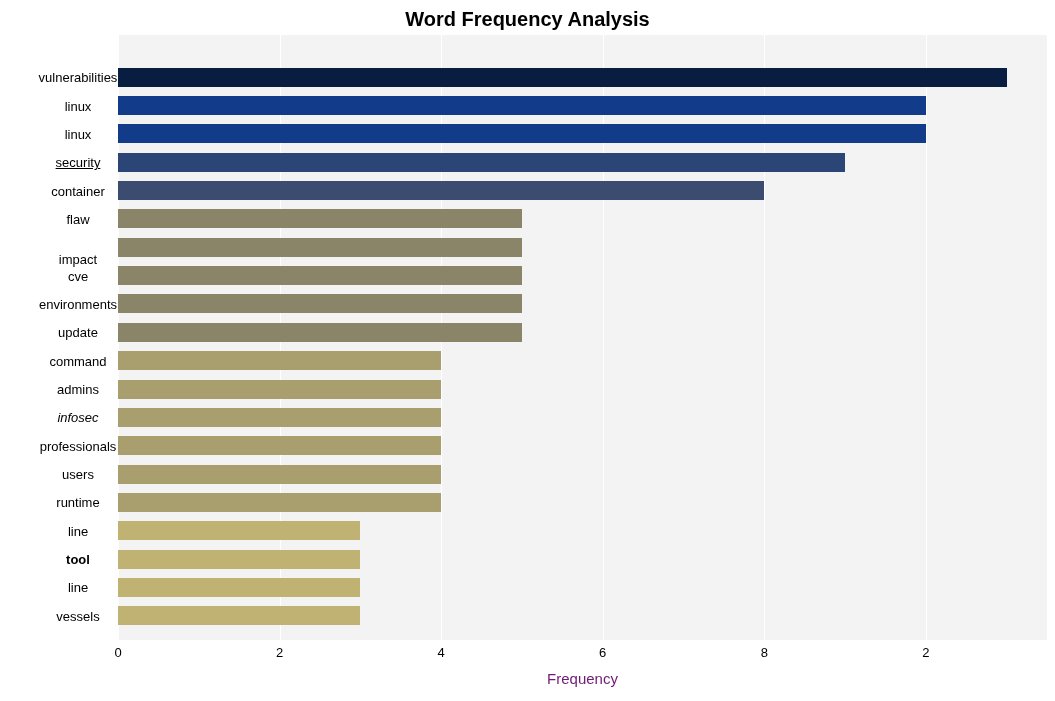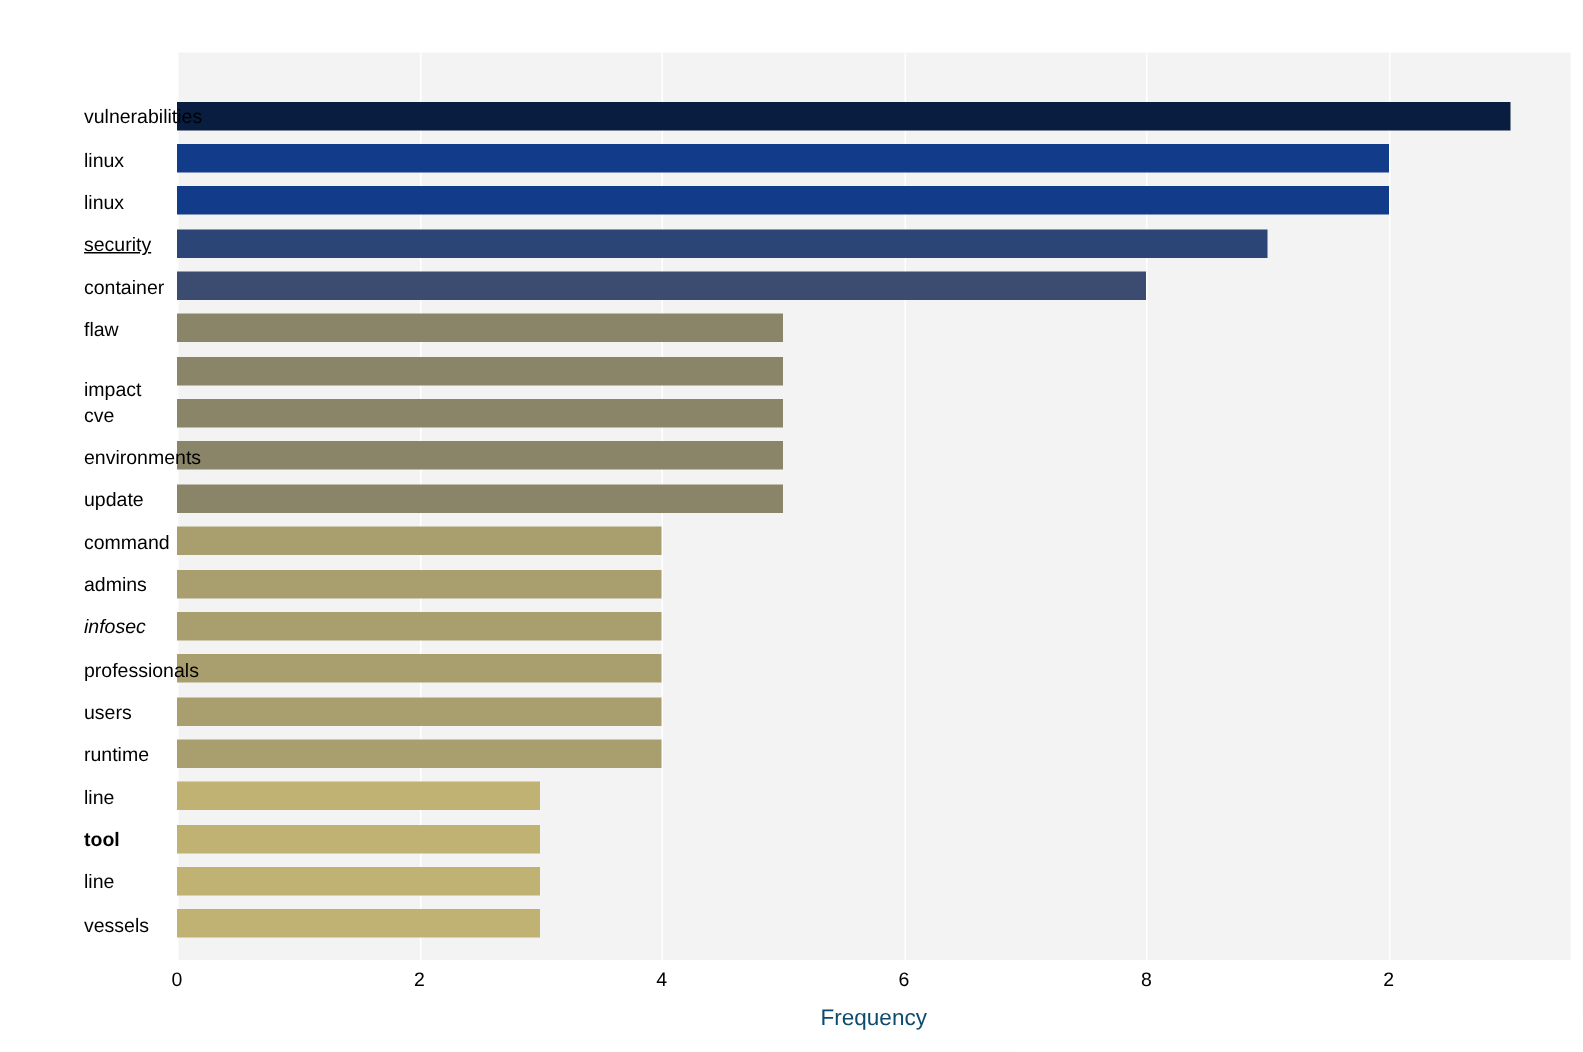--- a/index.html
+++ b/index.html
@@ -47,49 +47,50 @@
     height: 19px;
   }
   .bar {
     position: absolute;
     left: 0;
     top: 0;
     height: 100%;
   }
   .ylabel {
     position: absolute;
-    right: 889px; 
+    right: 922px; 
     width: 110px;
-    text-align: left;
+    text-align: center;
     font-size: 13px;
     line-height: 13px;
     color: #000;
   }
   .xtick {
     position: absolute;
     top: 645px;
     font-size: 13px;
     text-align: center;
     transform: translateX(-50%);
     color: #000;
   }
   .xlabel {
     position: absolute;
     top: 670px;
     left: 118px;
     width: 929px;
     text-align: center;
     font-size: 15px;
-    color: #0c4a6e;
+    color: #701a75;
   }
 </style>
 </head>
 <body>
 
 <div class="chart-wrap">
+  <div class="title">Word Frequency Analysis</div>
 
   <div class="plot-area">
       <div style="position: absolute; left: 0px; top: 0px; width: 100%; height: 100%; background: rgb(243, 243, 243);"></div>
       <div class="vgrid" style="left: 0px;"></div>
       <div class="vgrid" style="left: 161.565px;"></div>
       <div class="vgrid" style="left: 323.13px;"></div>
       <div class="vgrid" style="left: 484.696px;"></div>
       <div class="vgrid" style="left: 646.261px;"></div>
       <div class="vgrid" style="left: 807.826px;"></div>
       <div class="bar-row" style="top: 32.675px; height: 19px;">

